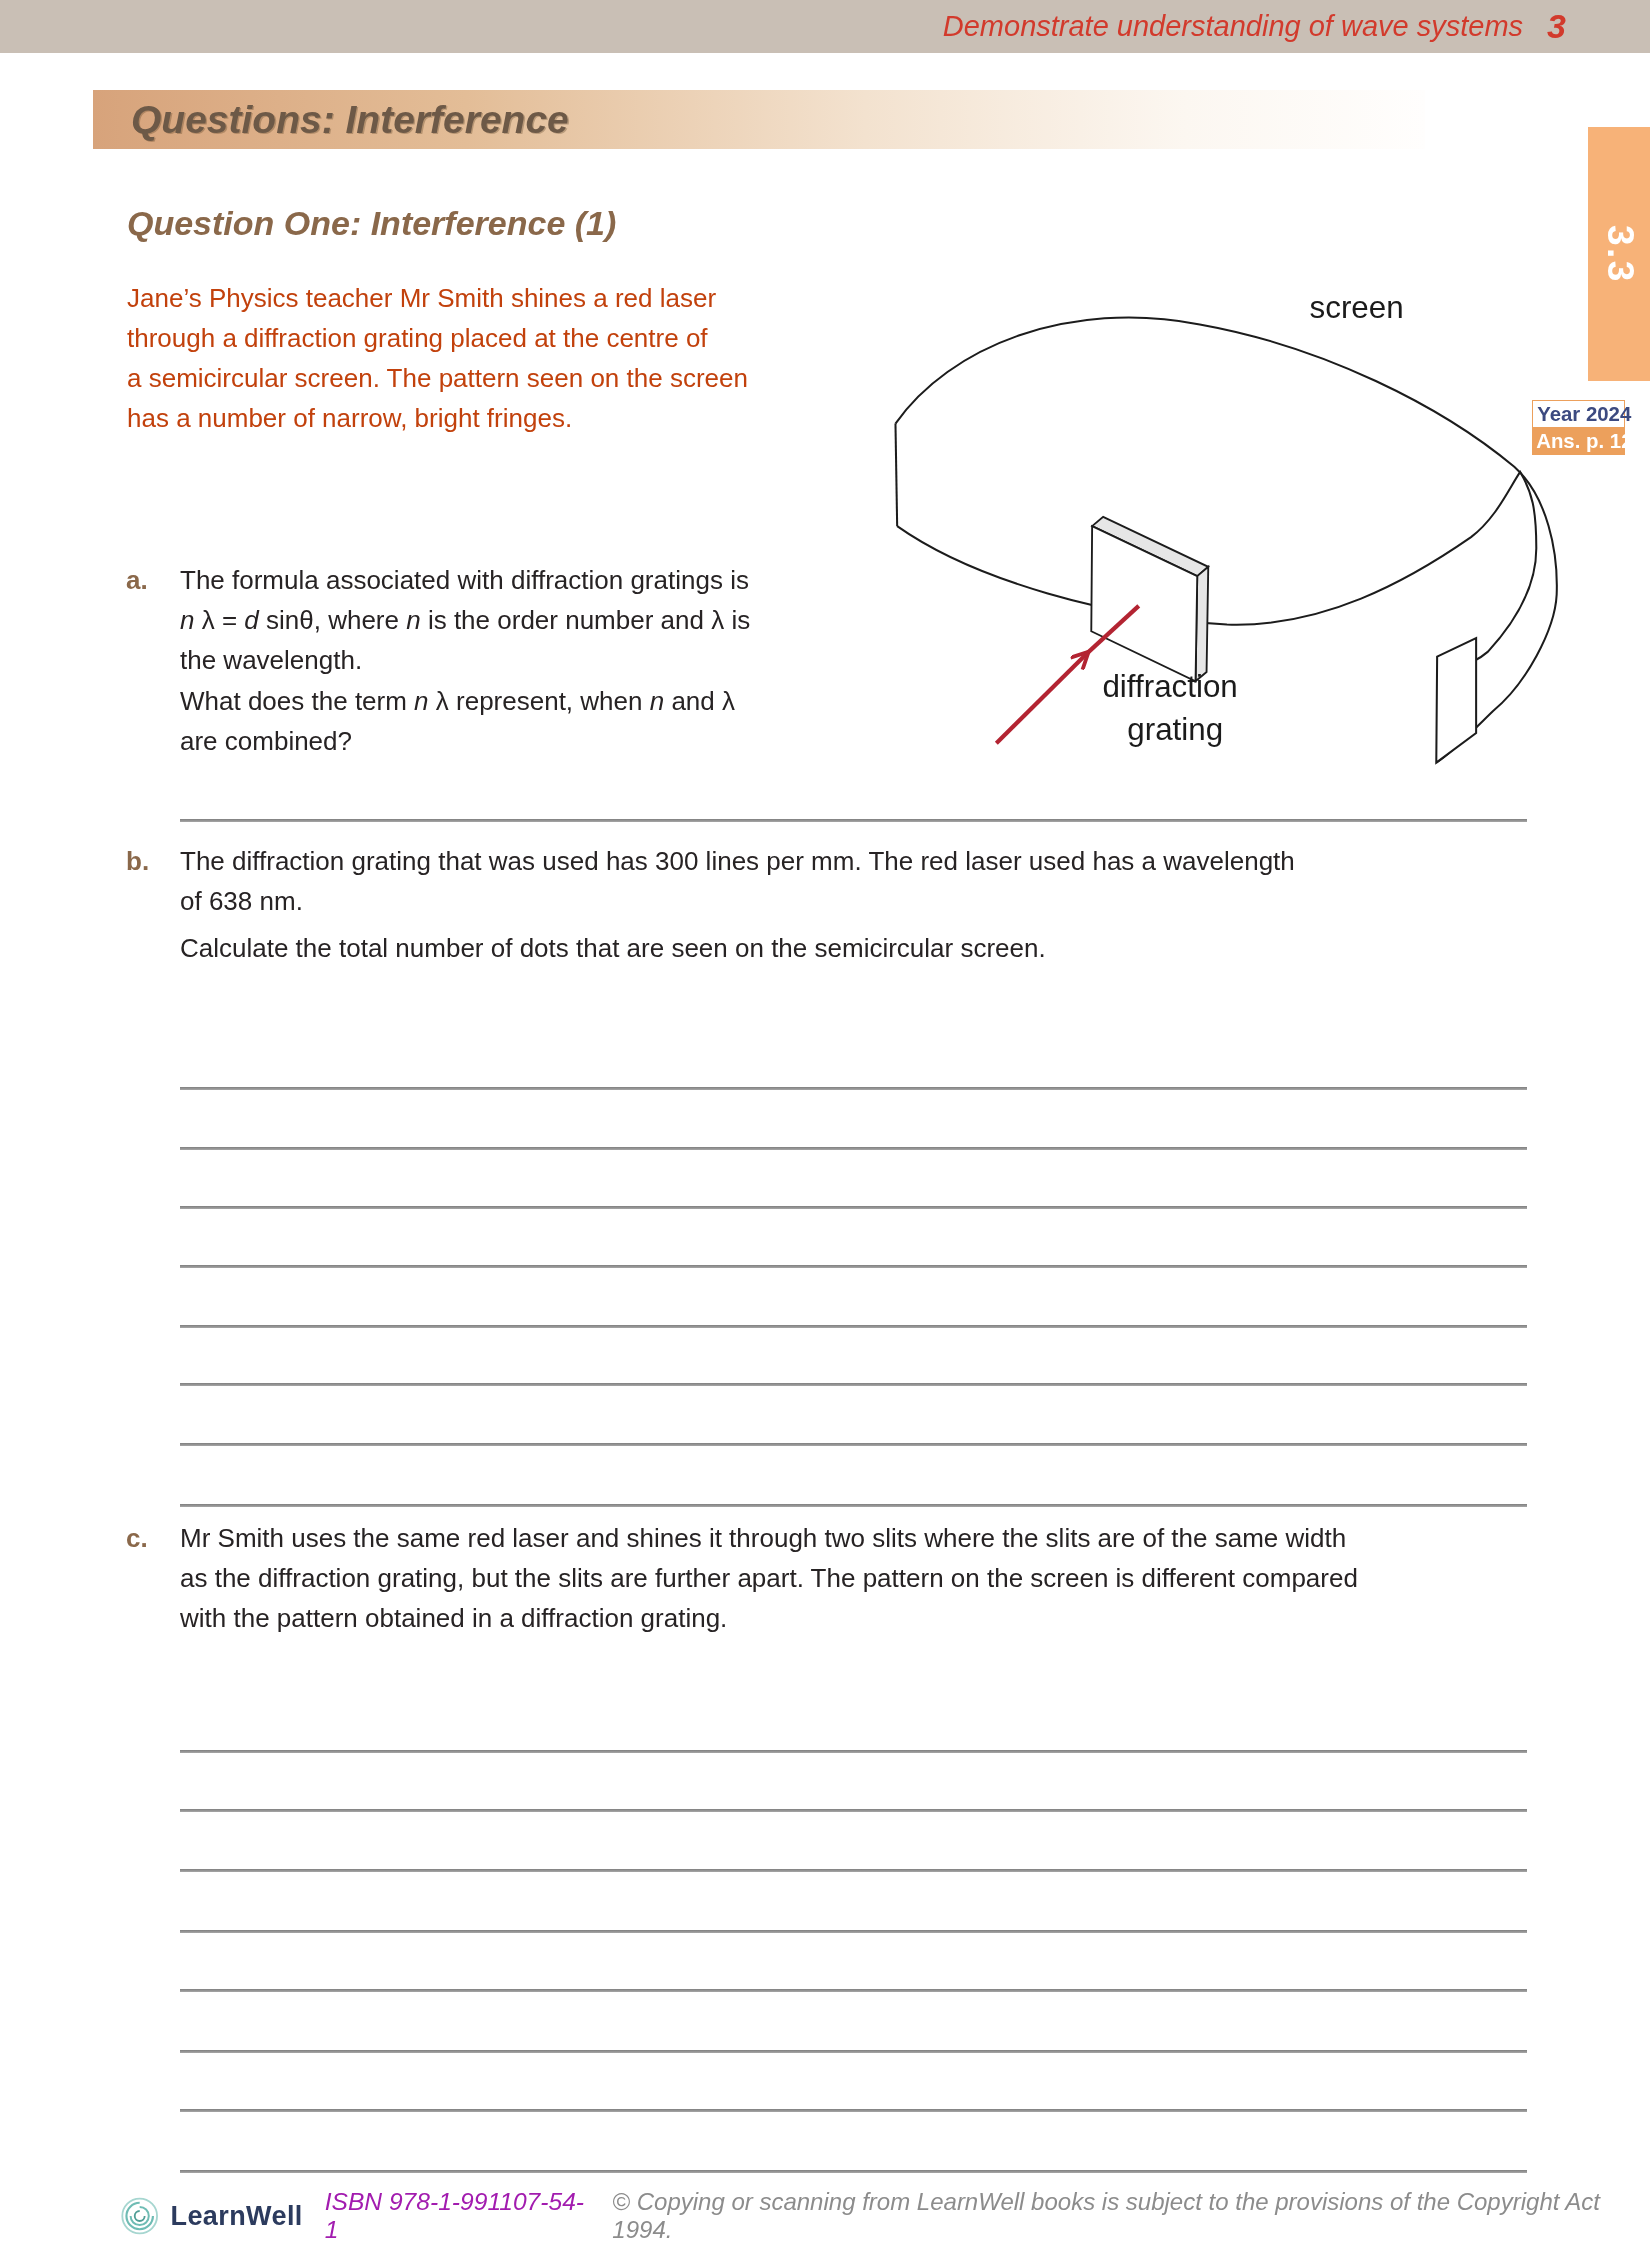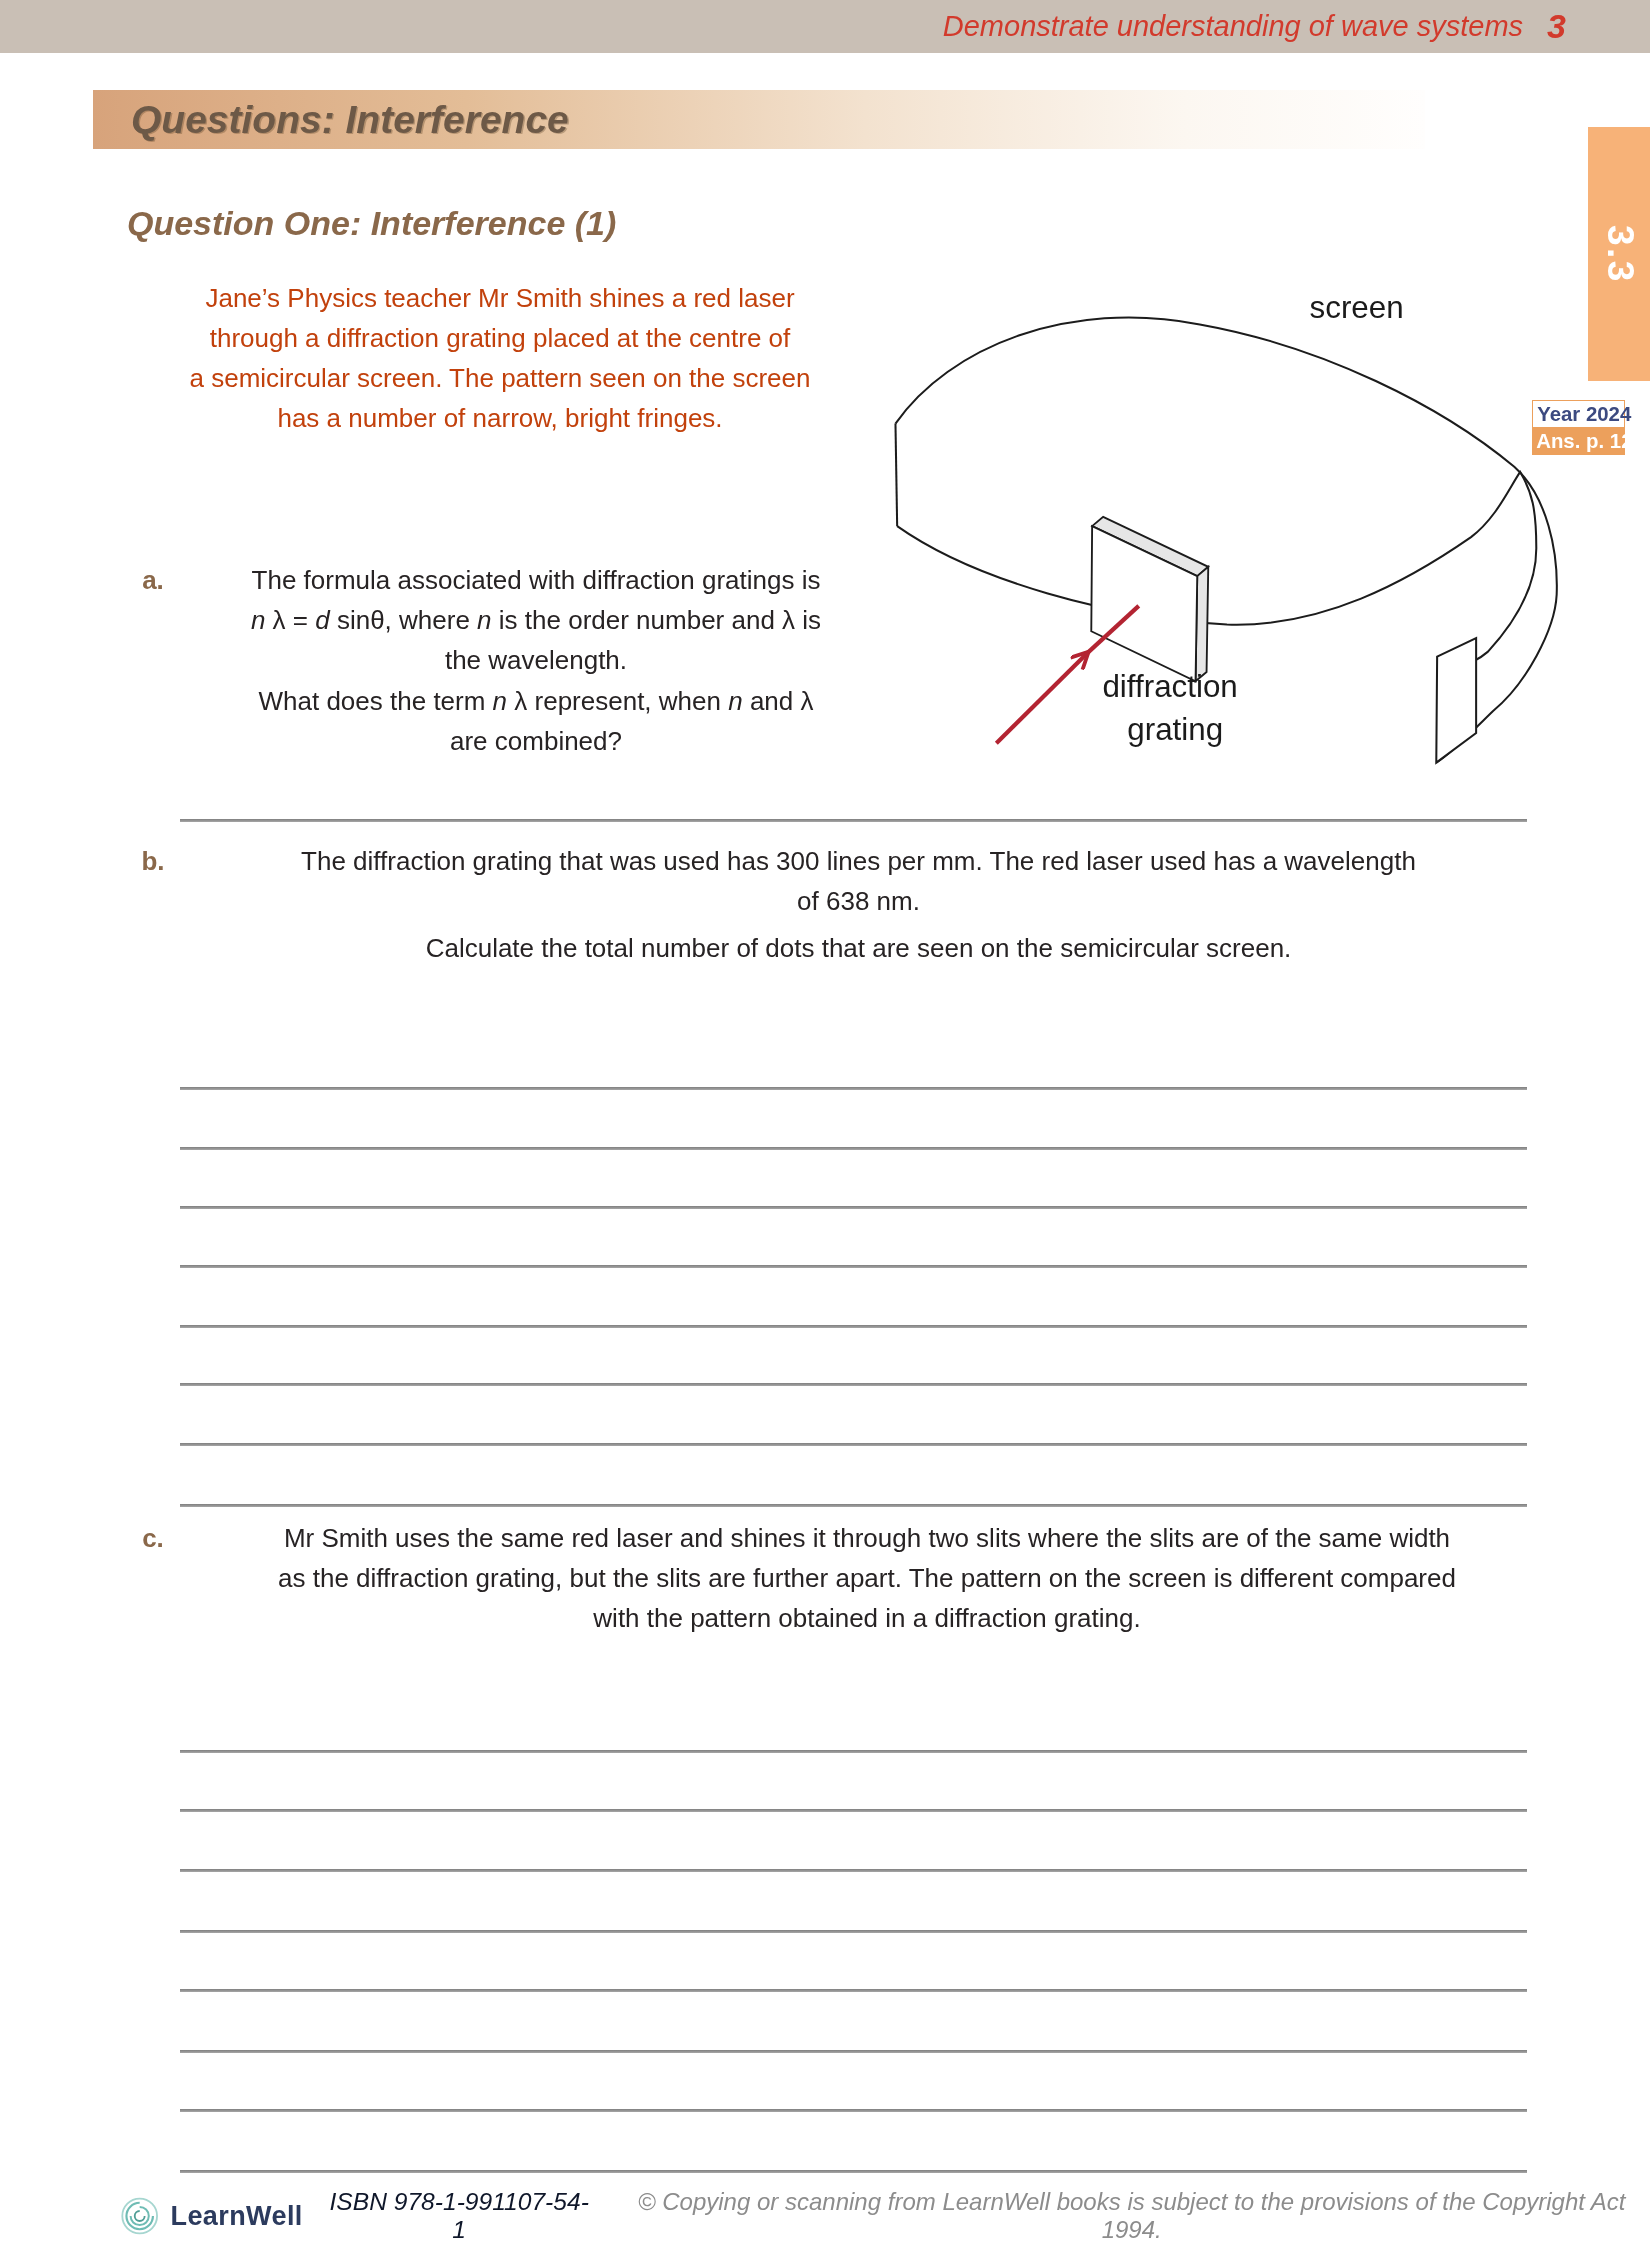--- a/index.html
+++ b/index.html
@@ -1,18 +1,18 @@
 <!DOCTYPE html>
 <html style="font-size:13.6px"><head>
 <meta charset="utf-8">
 <style>
   * { margin:0; padding:0; box-sizing:border-box; }
   html,body { width:1651px; height:2261px; background:#ffffff; overflow:hidden;
               font-family:"Liberation Sans", sans-serif; }
-  .page { position:relative; width:1651px; height:2261px; background:#fff;text-align:center; }
+  .page { position:relative; width:1651px; height:2261px; background:#fff; }
 
   
   .header-bar { position:absolute; left:0; top:0; width:1651px; height:53px;
                 background:#c9bfb5; display:flex; align-items:center; justify-content:flex-end;
                 padding-right:85px; }
   .header-title { font-style:italic; font-size:29px; color:#d23a2c; }
   .header-page  { font-style:italic; font-weight:bold; font-size:34px; color:#d23a2c; margin-left:24px; }
 
   
   .section-bar { position:absolute; left:93px; top:90px; width:1332px; height:59px;
@@ -48,21 +48,21 @@
   .answer-line { position:absolute; left:180px; width:1347px; height:3.4px;
                  background:linear-gradient(#7f7f7f,#a7a7a7); }
 
   
   .diagram { position:absolute; left:848px; top:153px; }
   .diagram text { font-family:"Liberation Sans", sans-serif; font-size:37px; fill:#1b1b1b; }
 
   
   .footer { position:absolute; left:119px; top:2188px; display:flex; align-items:center; }
   .brand  { font-weight:bold; font-size:27px; color:#2c3b5e; margin-left:10.2px; letter-spacing:0.4px; }
-  .isbn   { font-style:italic; font-size:24.6px; color:#0f172a; margin-left:22px; }
+  .isbn   { font-style:italic; font-size:24.6px; color:#a21caf; margin-left:22px; }
   .copyright { font-style:italic; font-size:24px; color:#8c8c8c; margin-left:18.7px; }
 </style>
 </head>
 <body>
 
 <div class="page">
 
   <div class="header-bar">
     <span class="header-title">Demonstrate understanding of wave systems</span>
     <span class="header-page">3</span>

